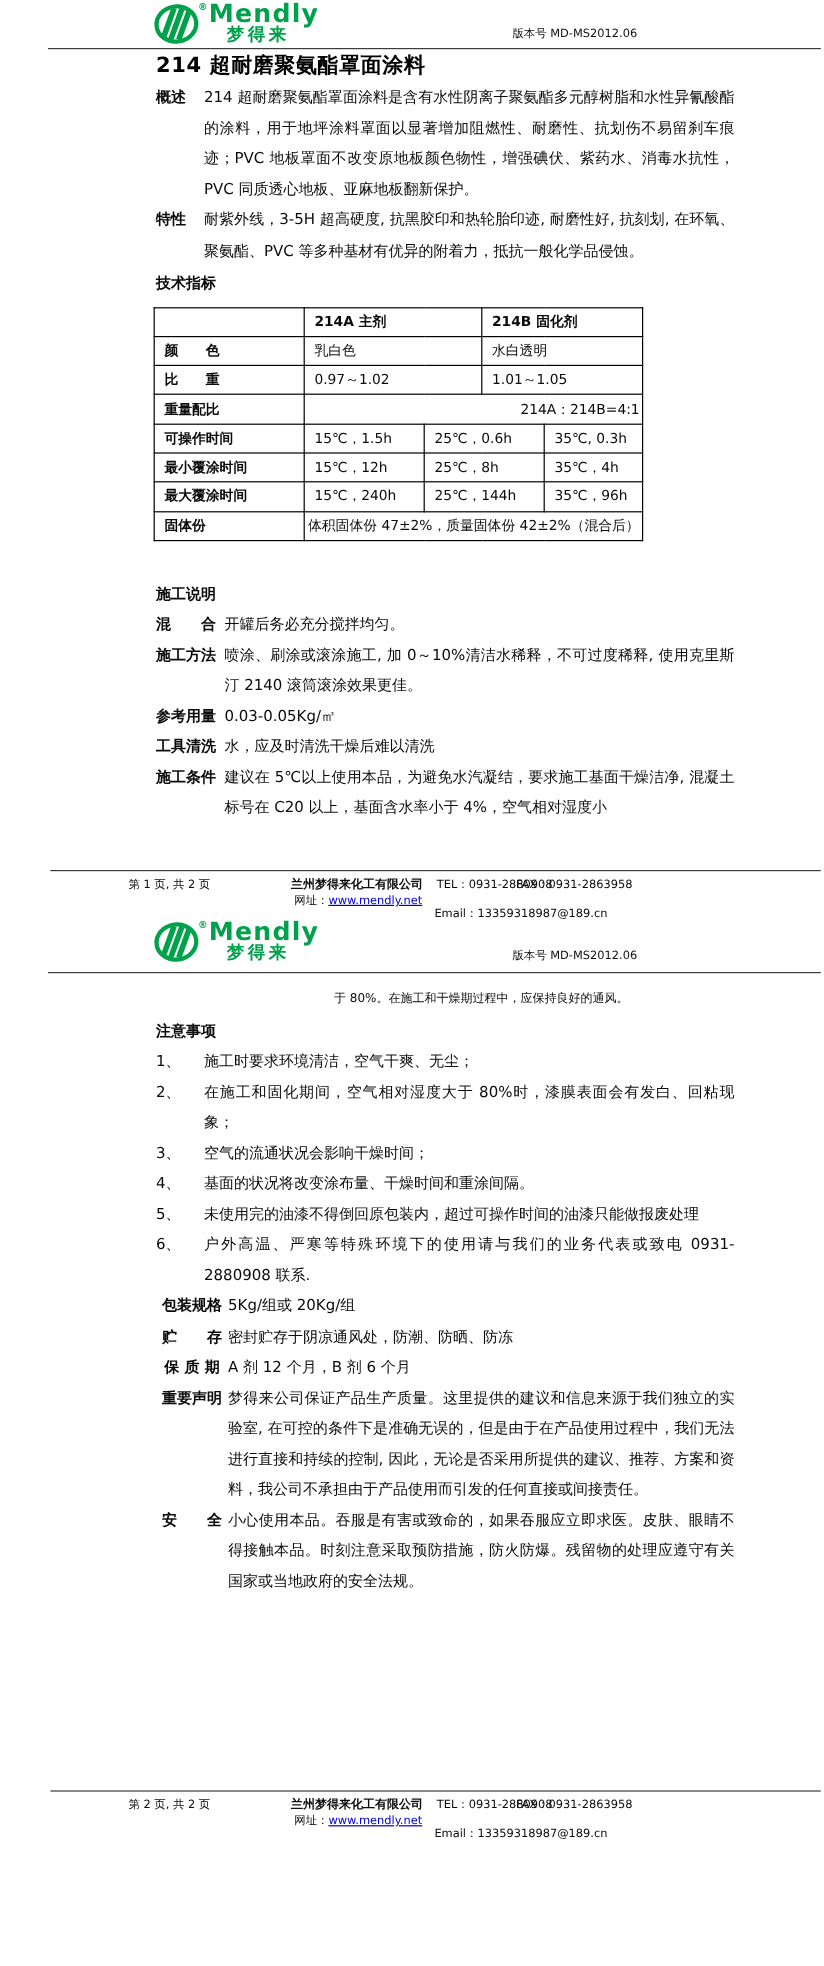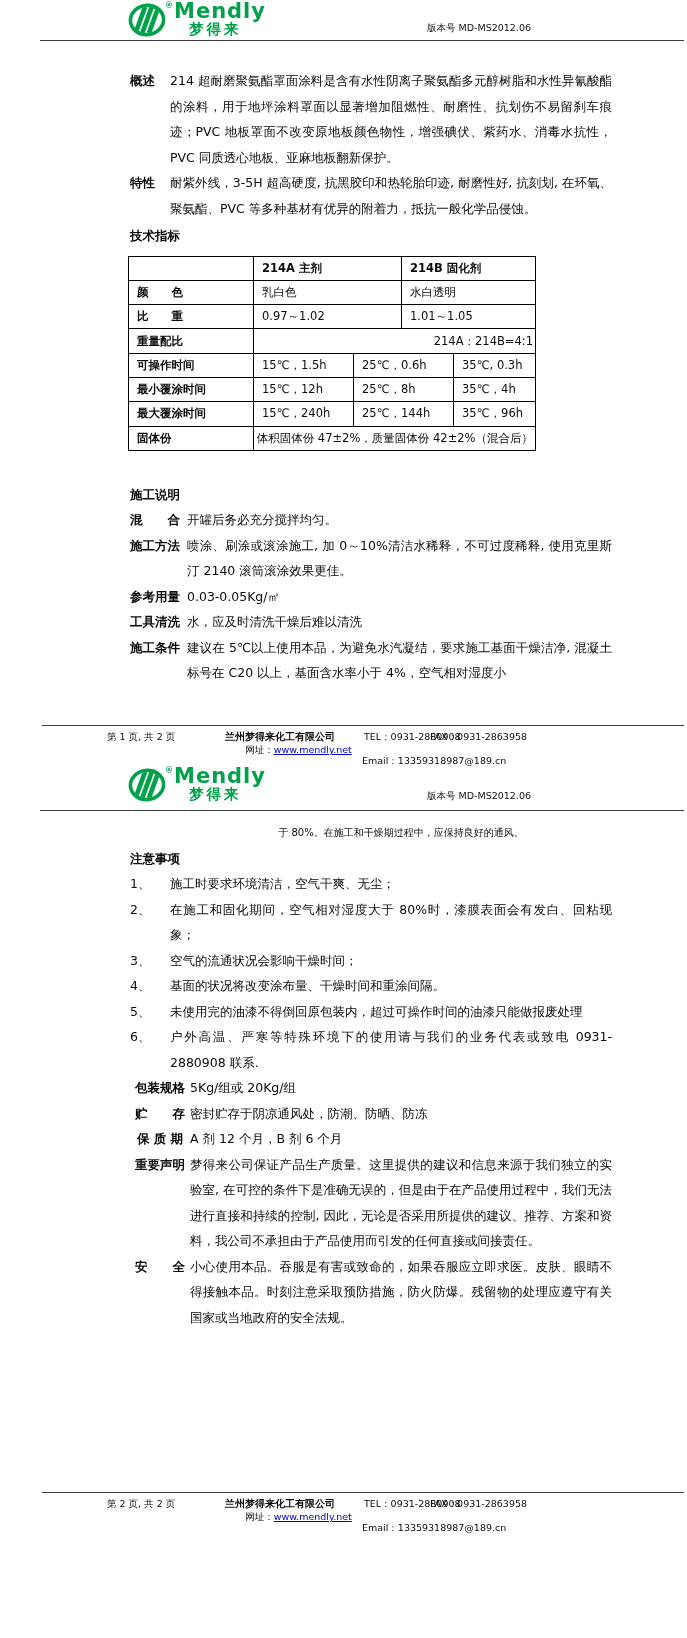--- a/index.html
+++ b/index.html
@@ -31,21 +31,21 @@
   .spec-table .ctr{text-align:right;padding-left:2px;}
   
   .con-wrap{margin-top:31px;}
   .con-row{display:flex;margin-left:130px;width:482px;}
   .con-label{flex:none;width:57px;font-weight:bold;font-size:12.5px;line-height:25.5px;white-space:pre;}
   .con-text{flex:1;margin:0;font-size:12.5px;line-height:25.5px;text-align:justify;text-justify:inter-character;}
   
   .footer{position:absolute;left:0;width:687px;height:44px;}
   .f-rule{position:absolute;left:42px;top:0;width:642px;border-top:1.6px solid #3c3c3c;}
   .f-page{position:absolute;left:107px;top:6px;font-size:9.5px;}
-  .f-company{position:absolute;left:225px;top:5px;width:145px;font-size:10px;font-weight:bold;}
+  .f-company{position:absolute;left:225px;top:5px;width:145px;text-align:center;font-size:10px;font-weight:bold;}
   .f-web{position:absolute;left:236px;top:19px;width:125px;text-align:center;font-size:9.5px;}
   .f-tel{position:absolute;left:340px;top:6px;font-size:9.5px;padding-left:24px;}
   .f-fax{position:absolute;left:430px;top:6px;font-size:9.5px;}
   .f-email{position:absolute;left:362px;top:30px;font-size:9.5px;}
   .link{color:#0000CC;text-decoration:underline;cursor:pointer;}
   
   .p2{position:absolute;left:0;top:760px;width:687px;}
   .p2 .page-header{top:0;}
   .p2-rule{position:absolute;left:40px;top:50px;width:644px;border-top:1.7px solid #3c3c3c;}
   .p2-content{position:absolute;left:0;top:60px;width:687px;}
@@ -80,20 +80,21 @@
       <span class="reg">®</span>
       <div>
         <div class="brand-en">Mendly</div>
         <div class="brand-cn">梦得来</div>
       </div>
     </div>
     <div class="version" style="top:22px;">版本号 MD-MS2012.06</div>
   </div>
   <div class="rule" style="top:40px;"></div>
 
+  <h1 class="title">214 超耐磨聚氨酯罩面涂料</h1>
 
   <div class="p1-content">
 
     <div class="sec-row">
       <span class="sec-label">概述</span>
       <p class="sec-text">214 超耐磨聚氨酯罩面涂料是含有水性阴离子聚氨酯多元醇树脂和水性异氰酸酯的涂料，用于地坪涂料罩面以显著增加阻燃性、耐磨性、抗划伤不易留刹车痕迹；PVC 地板罩面不改变原地板颜色物性，增强碘伏、紫药水、消毒水抗性，PVC 同质透心地板、亚麻地板翻新保护。</p>
     </div>
 
     <div class="sec-row">
       <span class="sec-label">特性</span>

